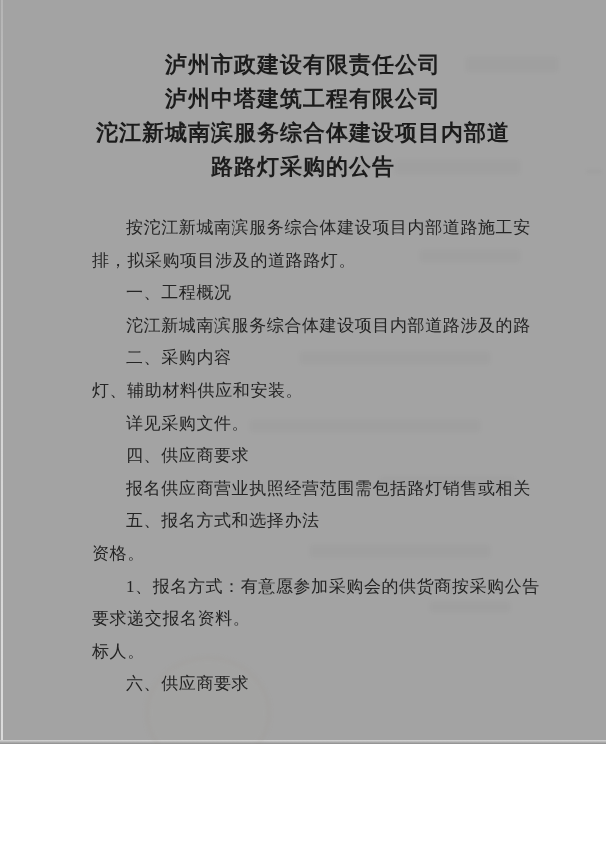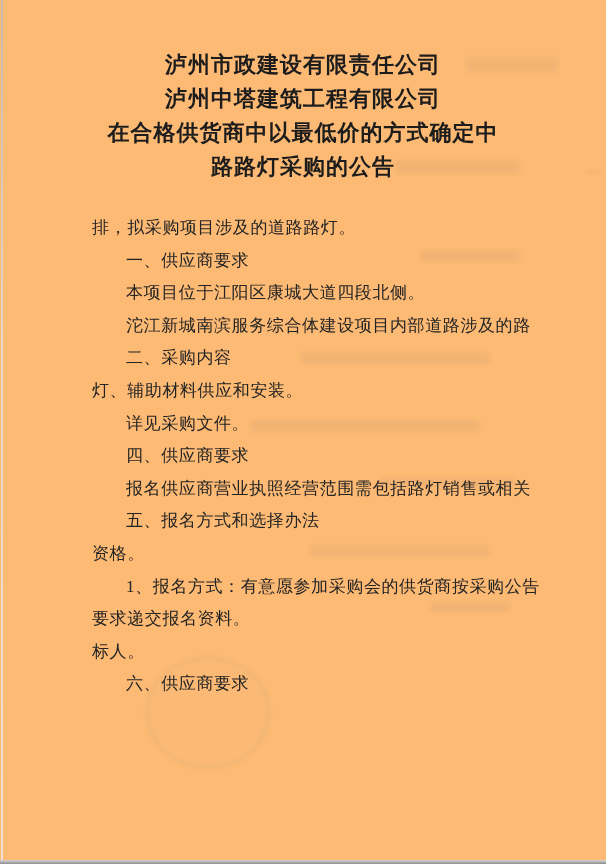--- a/index.html
+++ b/index.html
@@ -3,22 +3,22 @@
 <meta charset="utf-8">
 <style>
   html, body {
     margin: 0;
     padding: 0;
     background: #ffffff;
   }
   .page {
     position: relative;
     width: 606px;
-    height: 864px;
-    background: #fdba74;
+    height: 744px;
+    background: #a3a3a3;
     overflow: hidden;
     font-family: "Liberation Serif", "DejaVu Serif", serif;
   }
   
   .edge-left {
     position: absolute;
     left: 1px; top: 0;
     width: 2px; height: 100%;
     background: linear-gradient(to bottom, #b9b9b9, #dedede 40%, #e9e9e9);
     opacity: 0.8;
@@ -96,28 +96,28 @@
   <div class="ghost g5"></div>
   <div class="ghost g6"></div>
   <div class="ghost g7"></div>
   <div class="ghost g8"></div>
   <div class="ghost g9"></div>
   <div class="stamp-ghost"></div>
 
   <div class="title-block">
     <div>泸州市政建设有限责任公司</div>
     <div>泸州中塔建筑工程有限公司</div>
-    <div>在合格供货商中以最低价的方式确定中</div>
+    <div>沱江新城南滨服务综合体建设项目内部道</div>
     <div>路路灯采购的公告</div>
   </div>
 
   <div class="body-block">
+    <div class="body-line indent">按沱江新城南滨服务综合体建设项目内部道路施工安</div>
     <div class="body-line">排，拟采购项目涉及的道路路灯。</div>
-    <div class="body-line indent">一、供应商要求</div>
-    <div class="body-line indent">本项目位于江阳区康城大道四段北侧。</div>
+    <div class="body-line indent">一、工程概况</div>
     <div class="body-line indent">沱江新城南滨服务综合体建设项目内部道路涉及的路</div>
     <div class="body-line indent">二、采购内容</div>
     <div class="body-line">灯、辅助材料供应和安装。</div>
     <div class="body-line indent">详见采购文件。</div>
     <div class="body-line indent">四、供应商要求</div>
     <div class="body-line indent">报名供应商营业执照经营范围需包括路灯销售或相关</div>
     <div class="body-line indent">五、报名方式和选择办法</div>
     <div class="body-line">资格。</div>
     <div class="body-line indent">1、报名方式：有意愿参加采购会的供货商按采购公告</div>
     <div class="body-line">要求递交报名资料。</div>

